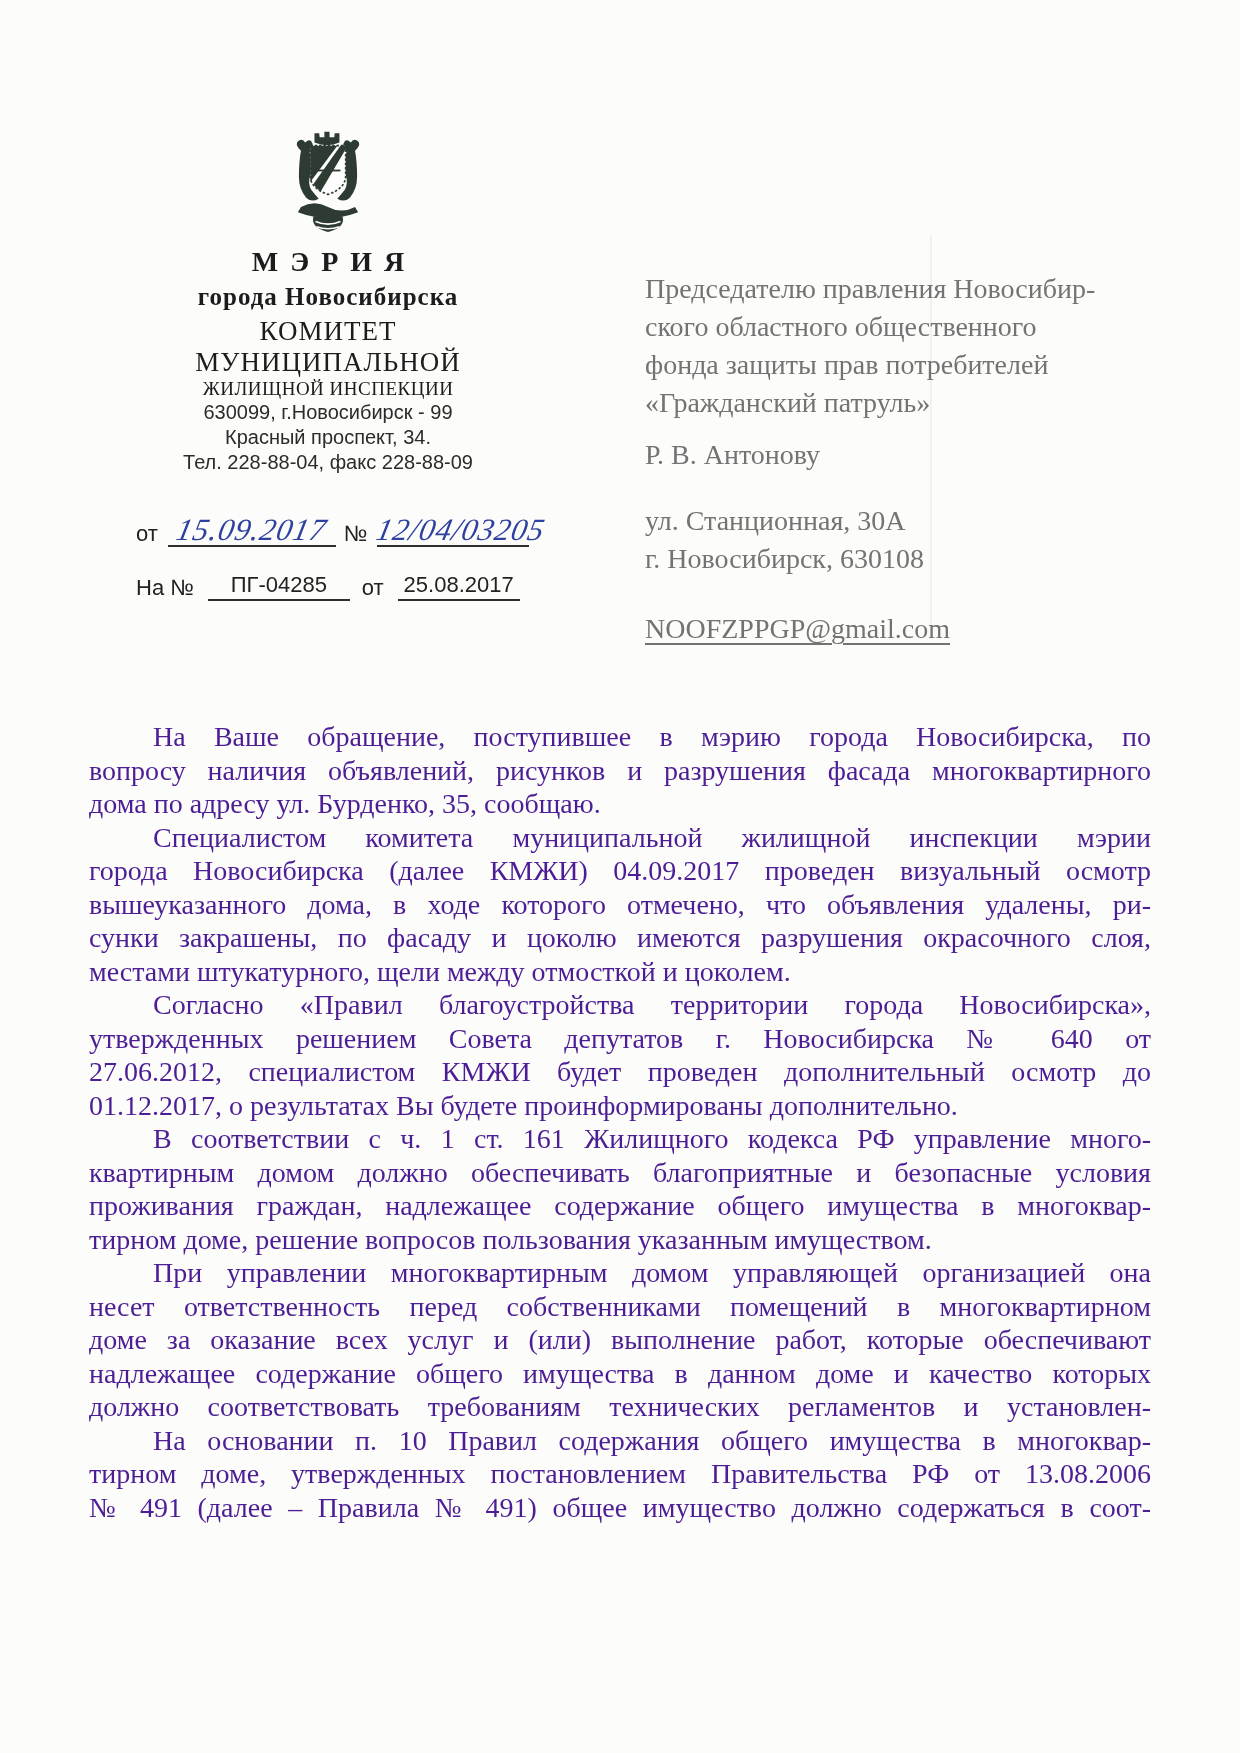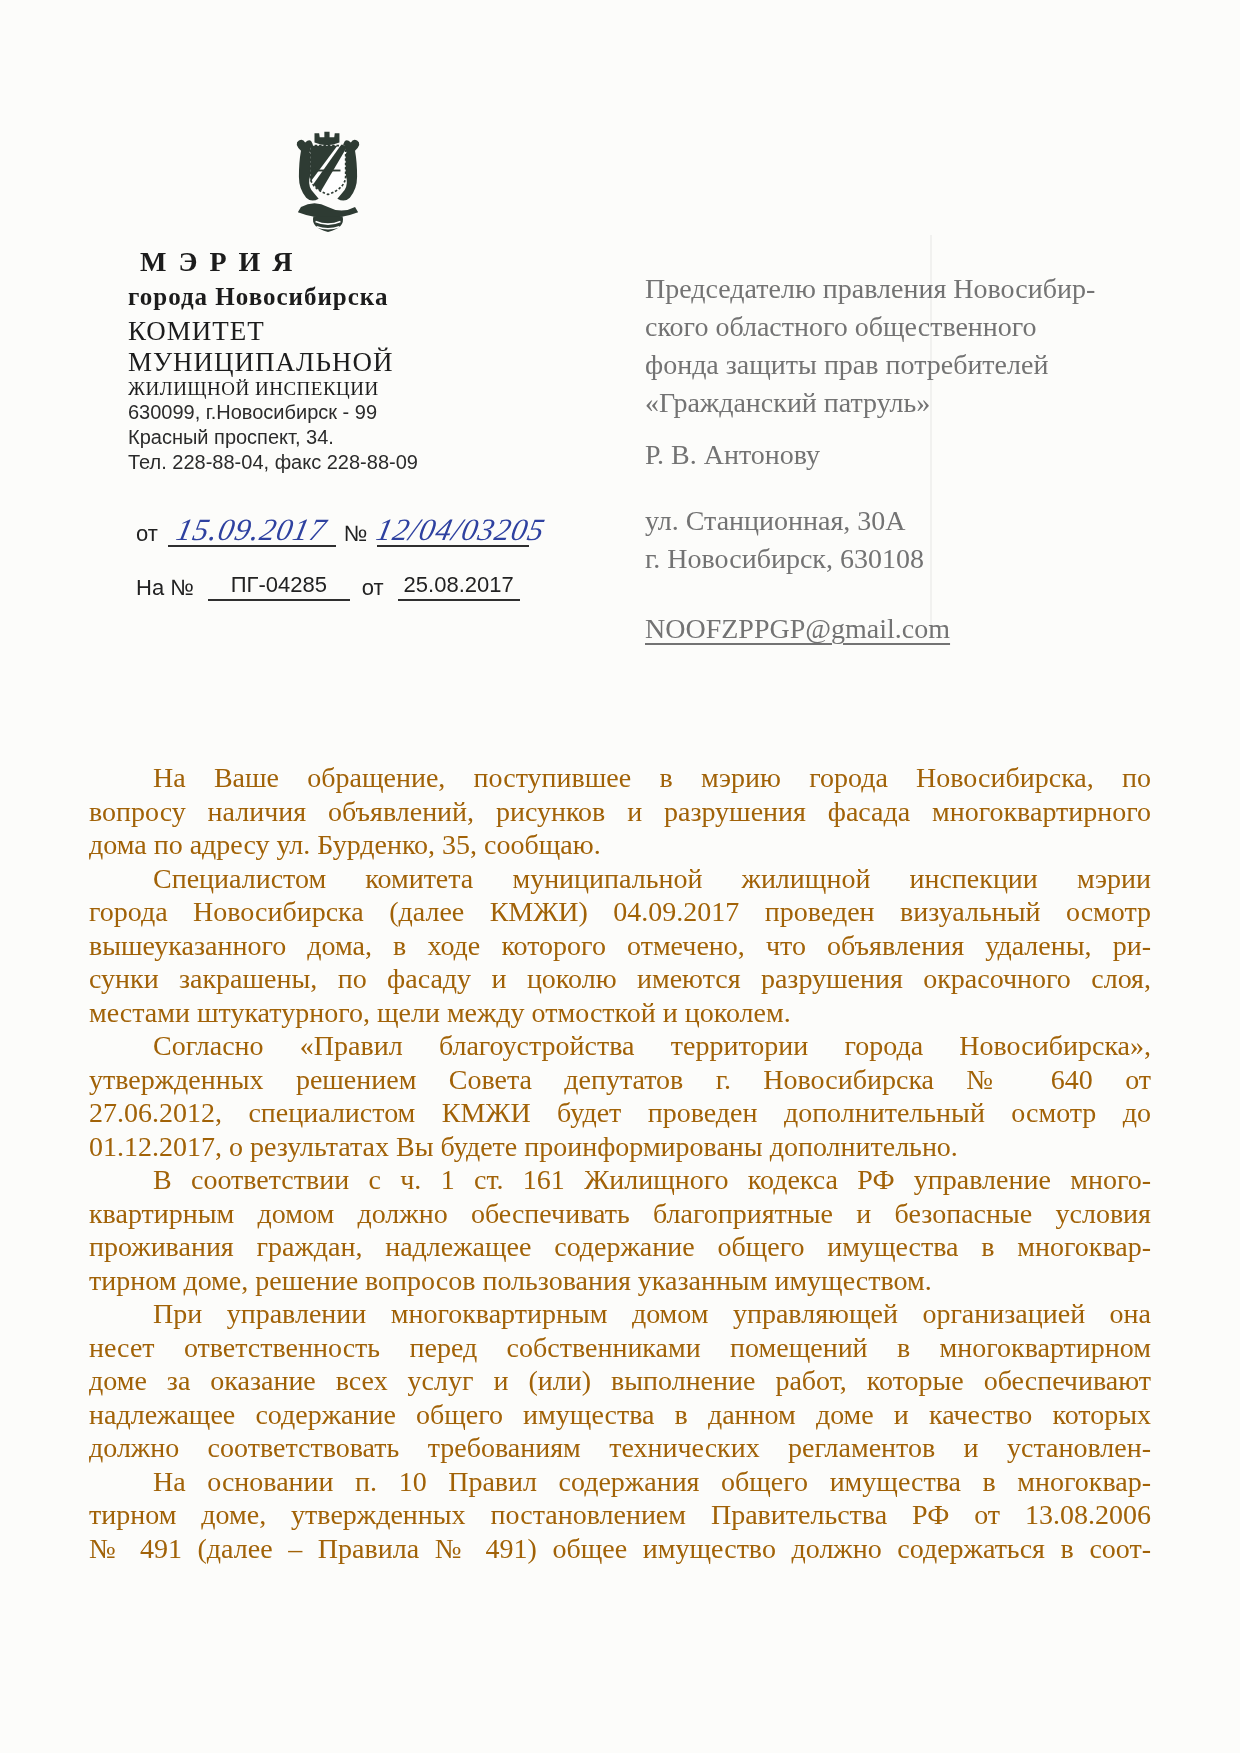--- a/index.html
+++ b/index.html
@@ -5,21 +5,21 @@
   html,body { margin:0; padding:0; background:#ffffff; }
   .page {
     position:relative;
     width:1240px; height:1753px;
     background:#fcfcfa;
     font-family:"Liberation Serif", serif;
     color:#1c1c1c;
     overflow:hidden;
   }
   
-  .letterhead { position:absolute; left:128px; top:128px; width:400px; text-align:left; }
+  .letterhead { position:absolute; left:128px; top:128px; width:400px; text-align:center; }
   .arms { display:block; margin:0 auto 12px auto; }
   .lh-t1 { font-size:28px; font-weight:bold; letter-spacing:12px; text-indent:12px; }
   .lh-t2 { font-size:25px; font-weight:bold; margin-top:5px; letter-spacing:1px; }
   .lh-t3 { font-size:27px; margin-top:5px; letter-spacing:1px; }
   .lh-t4 { font-size:27px; letter-spacing:1px; }
   .lh-t5 { font-size:19px; letter-spacing:0.5px; }
   .lh-addr { font-family:"Liberation Sans", sans-serif; font-size:20px; line-height:25px; margin-top:0; color:#2b2b2b; }
 
   
   .ref { position:absolute; left:136px; top:505px; width:460px;
@@ -38,21 +38,21 @@
   
   .addressee { position:absolute; left:645px; top:270px; width:460px;
                font-size:28px; line-height:38px; color:#737373; }
   .addr-name   { margin-top:14px; }
   .addr-street { margin-top:28px; }
   .addr-email  { margin-top:32px; display:inline-block; text-decoration:underline;
                  text-decoration-thickness:1.5px; text-underline-offset:5px; }
 
   
   .letter-body { position:absolute; left:89px; top:720px; width:1062px;
-                 font-size:28px; line-height:33.5px; color:#a16207;margin-top:41px; }
+                 font-size:28px; line-height:33.5px; color:#4c1d95; }
   .body-line { text-align:justify; text-align-last:justify; }
   .body-line.first { text-indent:64px; }
   .body-line.last { text-align-last:left; }
 
   
   .scan-line { position:absolute; left:930px; top:235px; width:2px; height:390px;
                background:rgba(60,60,60,0.06); }
 </style>
 </head>
 <body>

